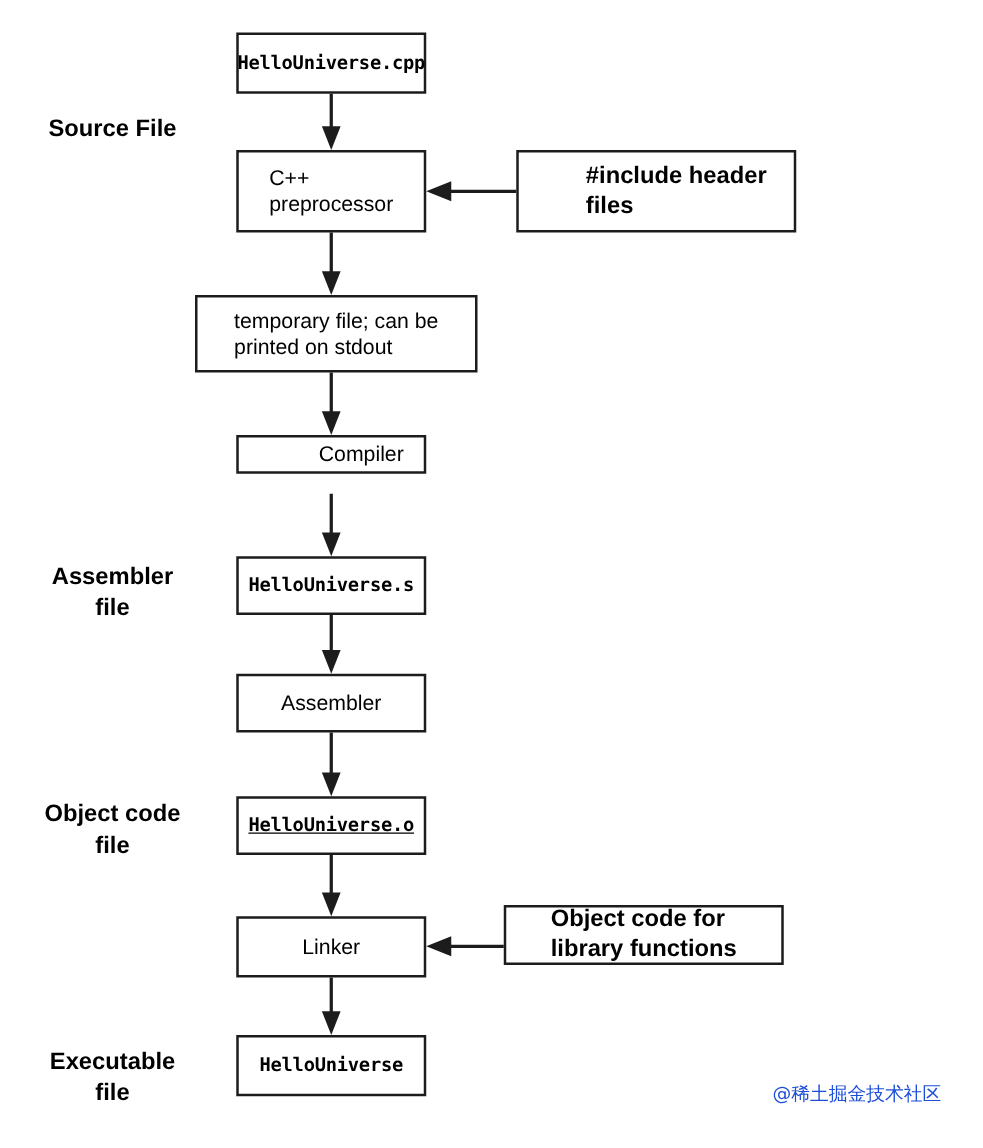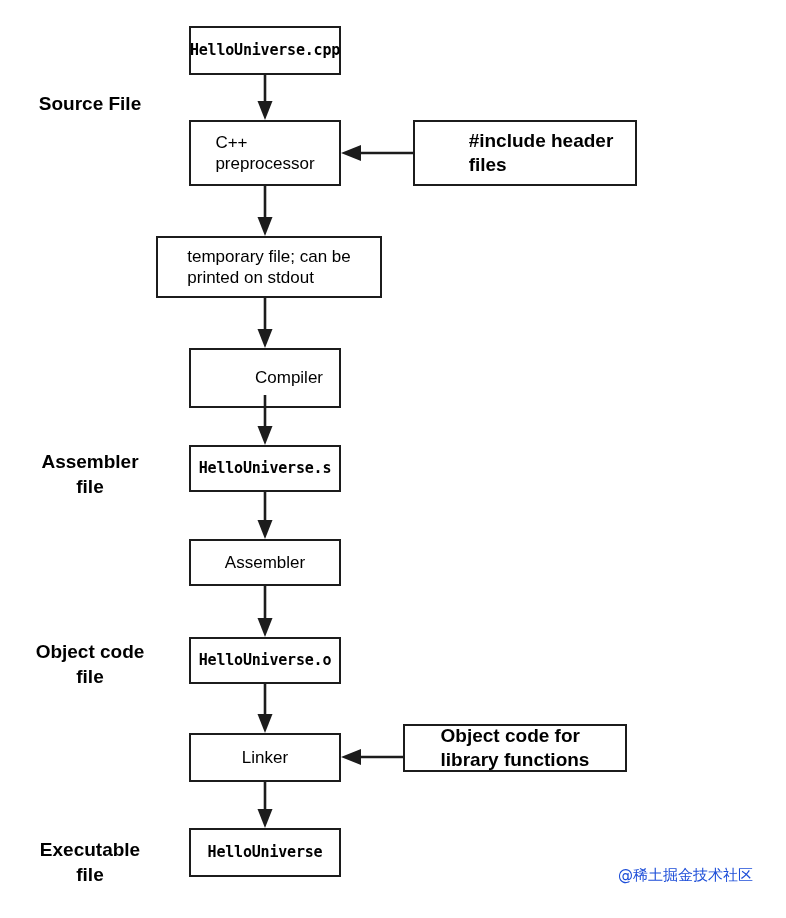--- a/index.html
+++ b/index.html
@@ -111,33 +111,33 @@
   <div class="node strong" style="left:413px; top:120px; width:224px; height:66px;padding-left:32px;">
     <span class="txt" style="white-space:pre-line;">#include header
 files</span>
   </div>
 
   <div class="node plain" style="left:156px; top:236px; width:226px; height:62px;">
     <span class="txt" style="white-space:pre-line;">temporary file; can be
 printed on stdout</span>
   </div>
 
-  <div class="node plain" style="left:189px; top:348px; width:152px; height:60px;padding-left:48px;">
+  <div class="node plain" style="left:189px; top:348px; width:152px; height:31px;padding-left:48px;">
     <span class="txt">Compiler</span>
   </div>
 
   <div class="node mono" style="left:189px; top:445px; width:152px; height:47px;">
     <span class="txt">HelloUniverse.s</span>
   </div>
 
   <div class="node plain" style="left:189px; top:539px; width:152px; height:47px;">
     <span class="txt">Assembler</span>
   </div>
 
-  <div class="node mono" style="left:189px; top:637px; width:152px; height:47px;">
+  <div class="node mono" style="left:189px; top:637px; width:152px; height:47px;text-decoration:underline;">
     <span class="txt">HelloUniverse.o</span>
   </div>
 
   <div class="node plain" style="left:189px; top:733px; width:152px; height:49px;">
     <span class="txt">Linker</span>
   </div>
 
   <div class="node strong" style="left:403px; top:724px; width:224px; height:48px;">
     <span class="txt" style="white-space:pre-line;">Object code for
 library functions</span>

